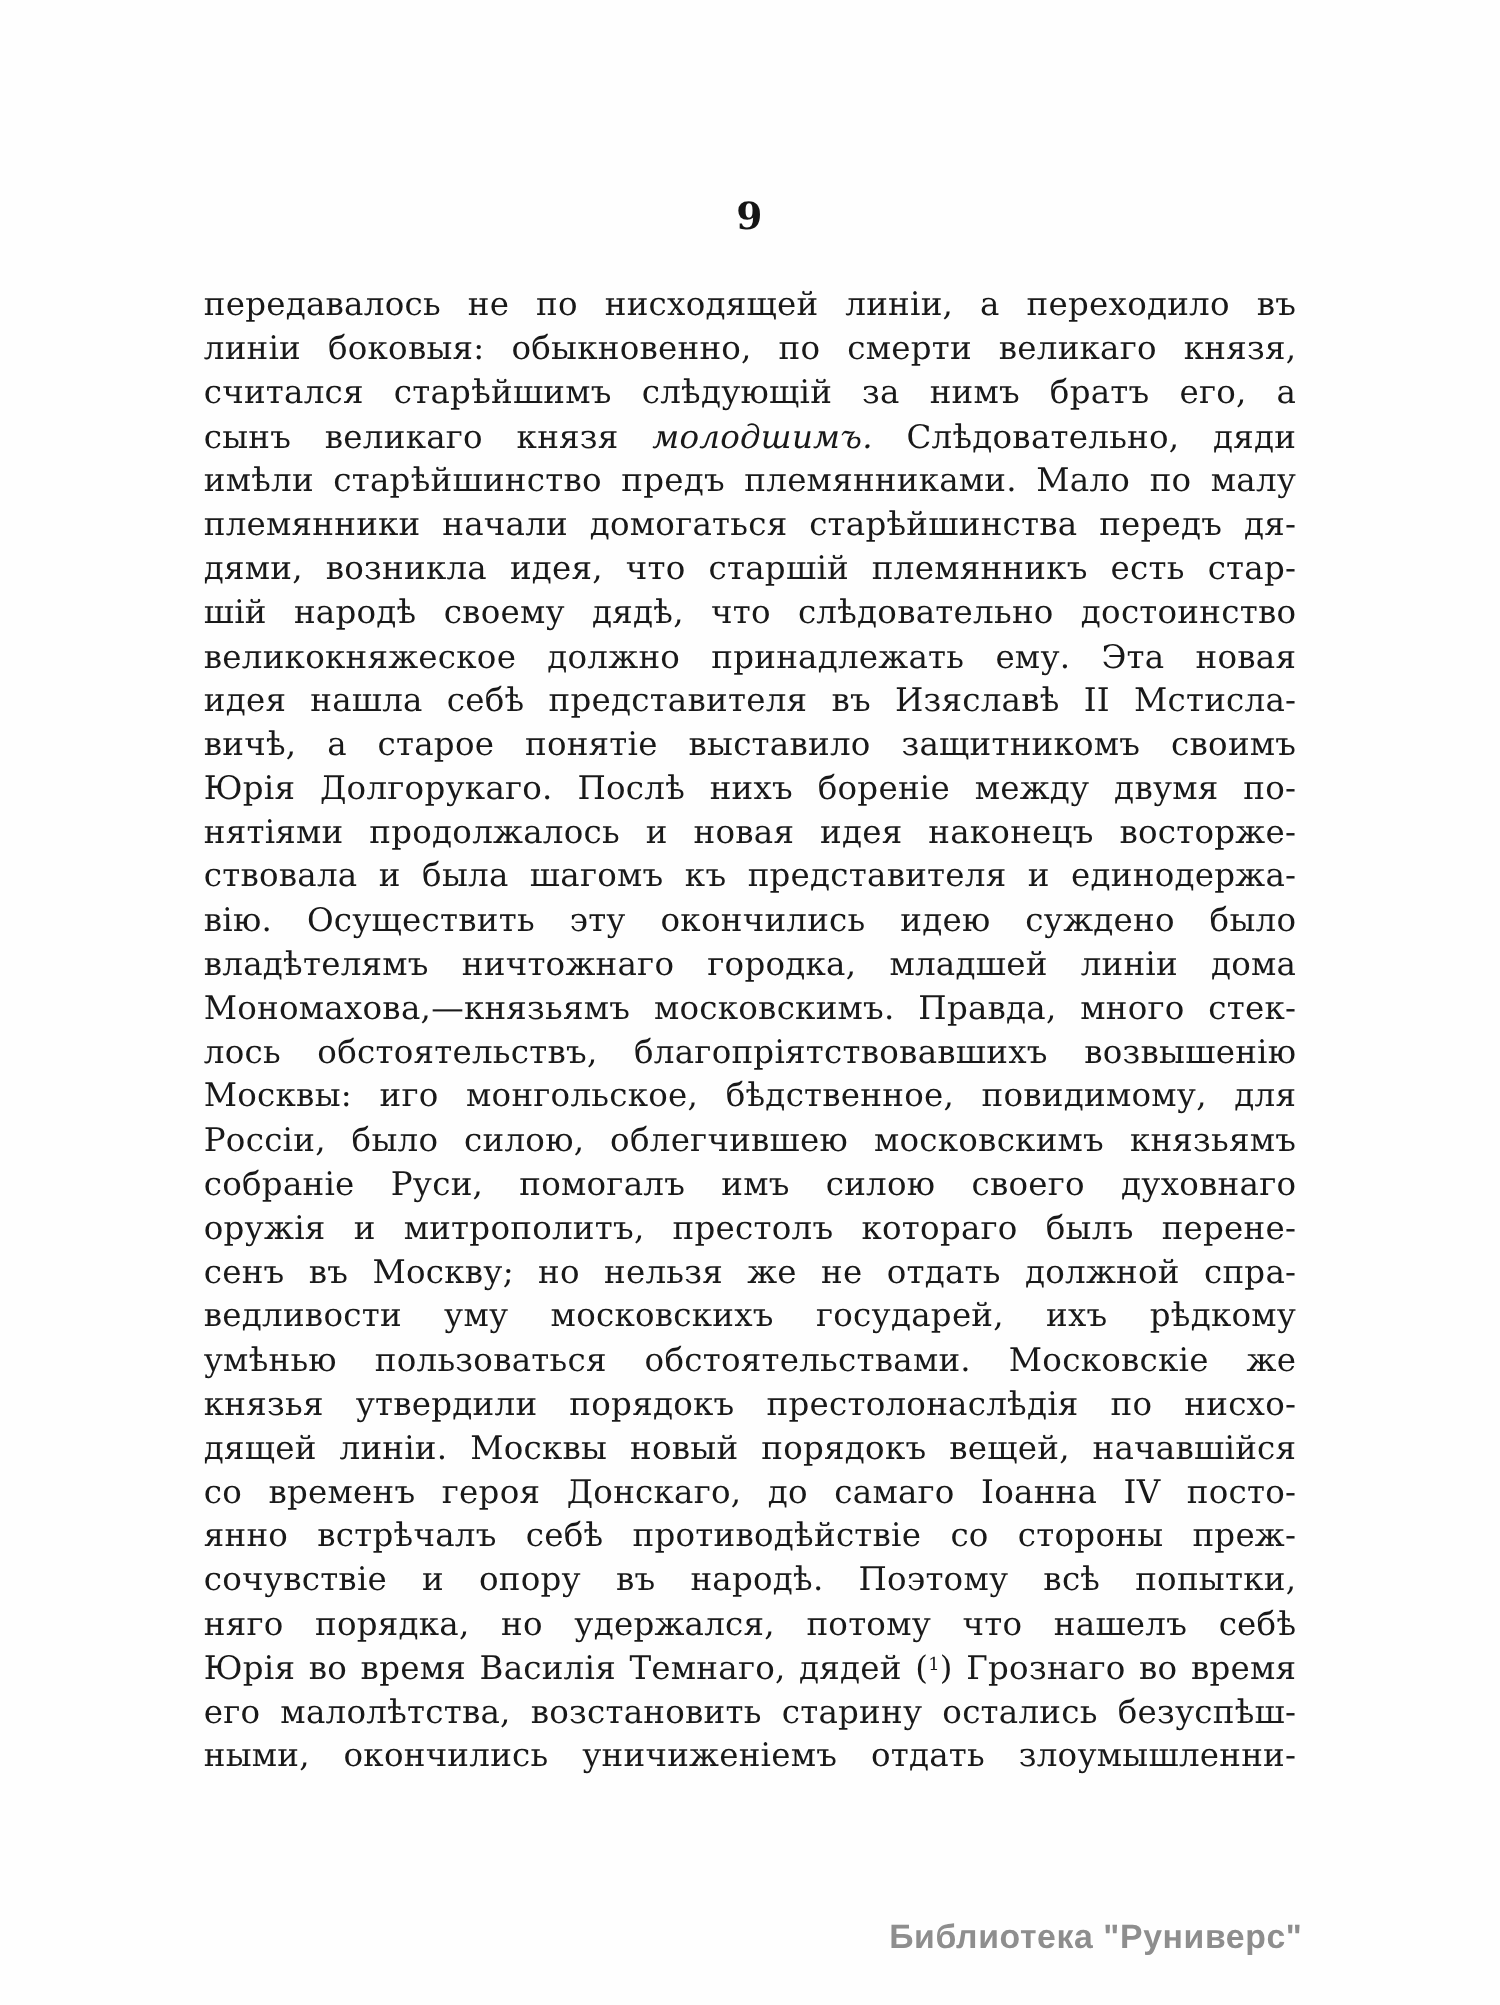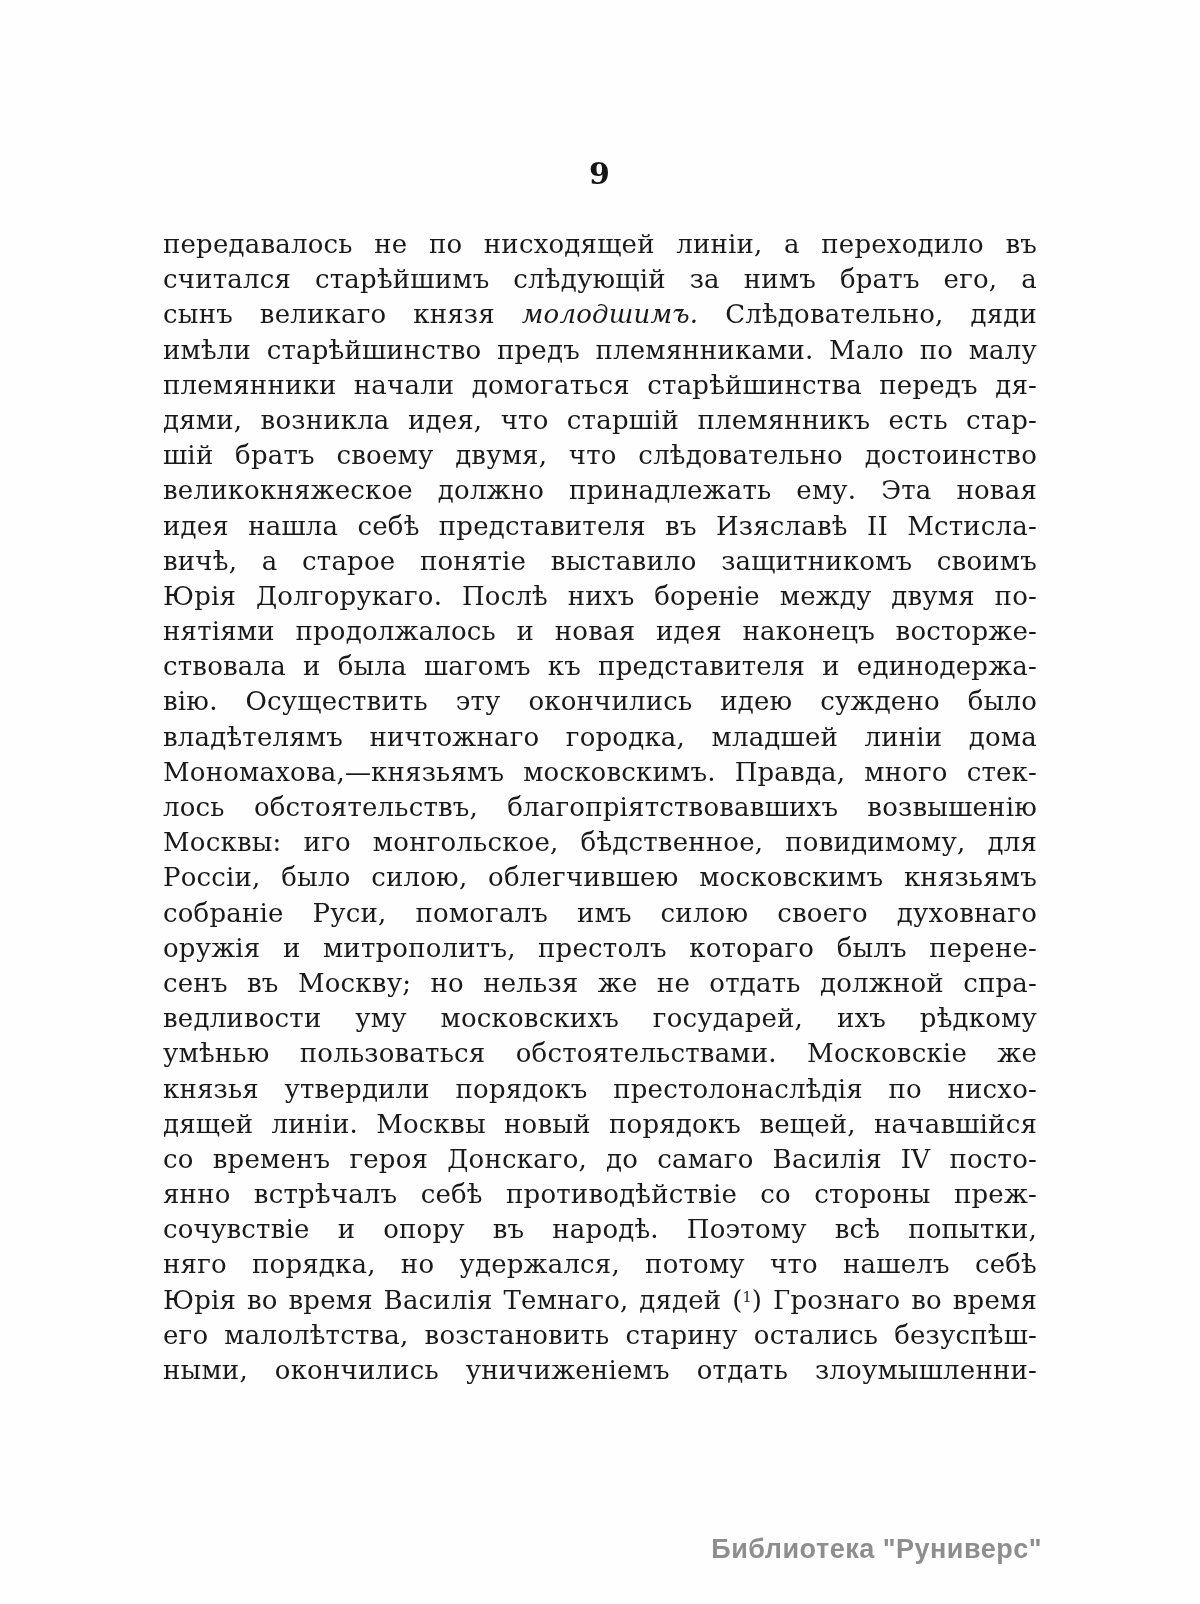--- a/index.html
+++ b/index.html
@@ -64,46 +64,47 @@
   }
 </style>
 </head>
 <body>
 
 <div class="page">
   <div class="page-number">9</div>
 
   <div class="body-text">
       <div class="line"><span>передавалось не по нисходящей линіи, а переходило въ</span></div>
+      <div class="line"><span>линіи боковыя: обыкновенно, по смерти великаго князя,</span></div>
       <div class="line"><span>считался старѣйшимъ слѣдующій за нимъ братъ его, а</span></div>
       <div class="line"><span>сынъ великаго князя </span><span class="it">молодшимъ.</span><span> Слѣдовательно, дяди</span></div>
       <div class="line"><span>имѣли старѣйшинство предъ племянниками. Мало по малу</span></div>
       <div class="line"><span>племянники начали домогаться старѣйшинства передъ дя-</span></div>
       <div class="line"><span>дями, возникла идея, что старшій племянникъ есть стар-</span></div>
-      <div class="line"><span>шій братъ своему двумя, что слѣдовательно достоинство</span></div>
+      <div class="line"><span>шій народѣ своему дядѣ, что слѣдовательно достоинство</span></div>
       <div class="line"><span>великокняжеское должно принадлежать ему. Эта новая</span></div>
       <div class="line"><span>идея нашла себѣ представителя въ Изяславѣ II Мстисла-</span></div>
       <div class="line"><span>вичѣ, а старое понятіе выставило защитникомъ своимъ</span></div>
       <div class="line"><span>Юрія Долгорукаго. Послѣ нихъ бореніе между двумя по-</span></div>
       <div class="line"><span>нятіями продолжалось и новая идея наконецъ восторже-</span></div>
       <div class="line"><span>ствовала и была шагомъ къ представителя и единодержа-</span></div>
       <div class="line"><span>вію. Осуществить эту окончились идею суждено было</span></div>
       <div class="line"><span>владѣтелямъ ничтожнаго городка, младшей линіи дома</span></div>
       <div class="line"><span>Мономахова,—князьямъ московскимъ. Правда, много стек-</span></div>
       <div class="line"><span>лось обстоятельствъ, благопріятствовавшихъ возвышенію</span></div>
       <div class="line"><span>Москвы: иго монгольское, бѣдственное, повидимому, для</span></div>
       <div class="line"><span>Россіи, было силою, облегчившею московскимъ князьямъ</span></div>
       <div class="line"><span>собраніе Руси, помогалъ имъ силою своего духовнаго</span></div>
       <div class="line"><span>оружія и митрополитъ, престолъ котораго былъ перене-</span></div>
       <div class="line"><span>сенъ въ Москву; но нельзя же не отдать должной спра-</span></div>
       <div class="line"><span>ведливости уму московскихъ государей, ихъ рѣдкому</span></div>
       <div class="line"><span>умѣнью пользоваться обстоятельствами. Московскіе же</span></div>
       <div class="line"><span>князья утвердили порядокъ престолонаслѣдія по нисхо-</span></div>
       <div class="line"><span>дящей линіи. Москвы новый порядокъ вещей, начавшійся</span></div>
-      <div class="line"><span>со временъ героя Донскаго, до самаго Василія IV посто-</span></div>
+      <div class="line"><span>со временъ героя Донскаго, до самаго Іоанна IV посто-</span></div>
       <div class="line"><span>янно встрѣчалъ себѣ противодѣйствіе со стороны преж-</span></div>
       <div class="line"><span>сочувствіе и опору въ народѣ. Поэтому всѣ попытки,</span></div>
       <div class="line"><span>няго порядка, но удержался, потому что нашелъ себѣ</span></div>
       <div class="line"><span>Юрія во время Василія Темнаго, дядей (</span><sup class="fnref">1</sup><span>) Грознаго во время</span></div>
       <div class="line"><span>его малолѣтства, возстановить старину остались безуспѣш-</span></div>
       <div class="line"><span>ными, окончились уничиженіемъ отдать злоумышленни-</span></div>
     </div>
 
   <div class="watermark">Библиотека "Руниверс"</div>
 </div>

